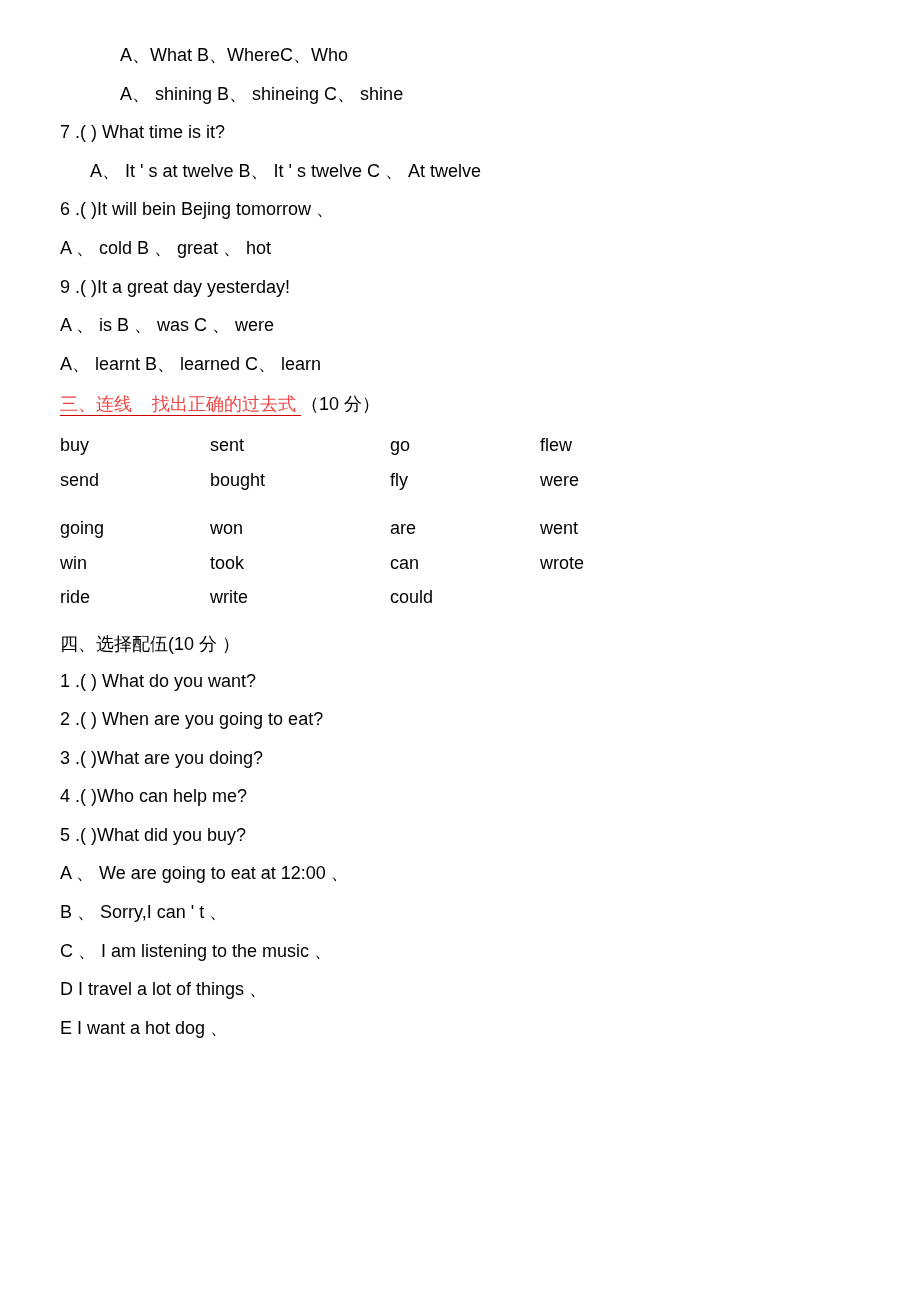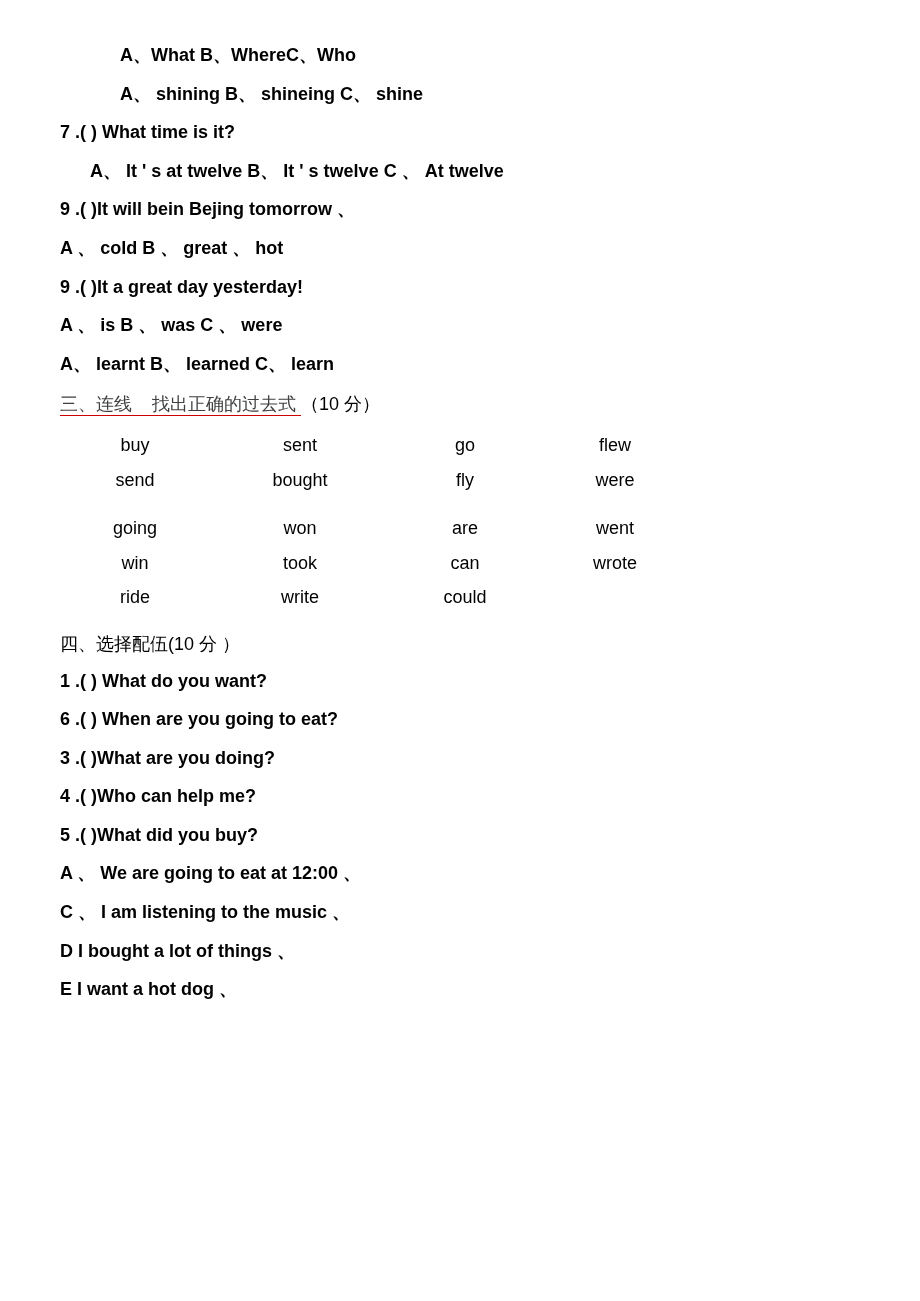--- a/index.html
+++ b/index.html
@@ -12,50 +12,48 @@
       font-family: Arial, "Microsoft YaHei", sans-serif;
       font-size: 18px;
       color: #000;
       width: 920px;
       min-height: 1301px;
       padding: 40px 60px;
       line-height: 1.7;
     }
     .section {
       margin-bottom: 8px;
-      font-weight: bold;
     }
     .indent {
       padding-left: 60px;
     }
     .indent2 {
       padding-left: 30px;
     }
     .section-header {
-      color: #404040;
+      color: #ef4444;
       font-size: 18px;
       border-bottom: 1px solid #c00;
       display: inline;
       padding-bottom: 1px;
       margin-top: 12px;
     }
     .section-title {
       margin-bottom: 6px;
       margin-top: 10px;
     }
     .word-grid {
       display: grid;
       grid-template-columns: 150px 180px 150px 150px;
       row-gap: 0px;
       margin: 8px 0 14px 0;
     }
     .word-cell {
       padding: 2px 0;
       font-size: 18px;
-      text-align: center;
     }
   </style>
 </head>
 <body>
 
 <div>
 
   <div class="section indent">
     <span>A、What B、WhereC、Who</span>
   </div>
@@ -65,21 +63,21 @@
   </div>
 
   <div class="section">
     <span>7 .( ) What time is it?</span>
   </div>
   <div class="section indent2">
     <span>A、 It ' s at twelve B、 It '  s twelve C 、  At twelve</span>
   </div>
 
   <div class="section">
-    <span>9 .( )It will bein Bejing tomorrow 、</span>
+    <span>6 .( )It will bein Bejing tomorrow 、</span>
   </div>
   <div class="section">
     <span>A 、  cold B 、  great 、  hot</span>
   </div>
 
   <div class="section">
     <span>9 .( )It a great day yesterday!</span>
   </div>
   <div class="section">
     <span>A 、  is B 、  was C 、  were</span>
@@ -128,38 +126,41 @@
   </div>
 
   <div class="section-title">
     <span>四、选择配伍(10 分  ）</span>
   </div>
 
   <div class="section">
     <span>1 .( ) What do you want?</span>
   </div>
   <div class="section">
-    <span>6 .( ) When are you going to eat?</span>
+    <span>2 .( ) When are you going to eat?</span>
   </div>
   <div class="section">
     <span>3 .( )What are you doing?</span>
   </div>
   <div class="section">
     <span>4 .( )Who can help me?</span>
   </div>
   <div class="section">
     <span>5 .( )What did you buy?</span>
   </div>
 
   <div class="section">
     <span>A 、  We are going to eat at 12:00 、</span>
   </div>
   <div class="section">
+    <span>B 、  Sorry,I can '  t 、</span>
+  </div>
+  <div class="section">
     <span>C 、  I am listening to the music 、</span>
   </div>
   <div class="section">
-    <span>D I bought a lot of things 、</span>
+    <span>D I travel a lot of things 、</span>
   </div>
   <div class="section">
     <span>E I want a hot dog 、</span>
   </div>
 
 </div>
 
 </body></html>

